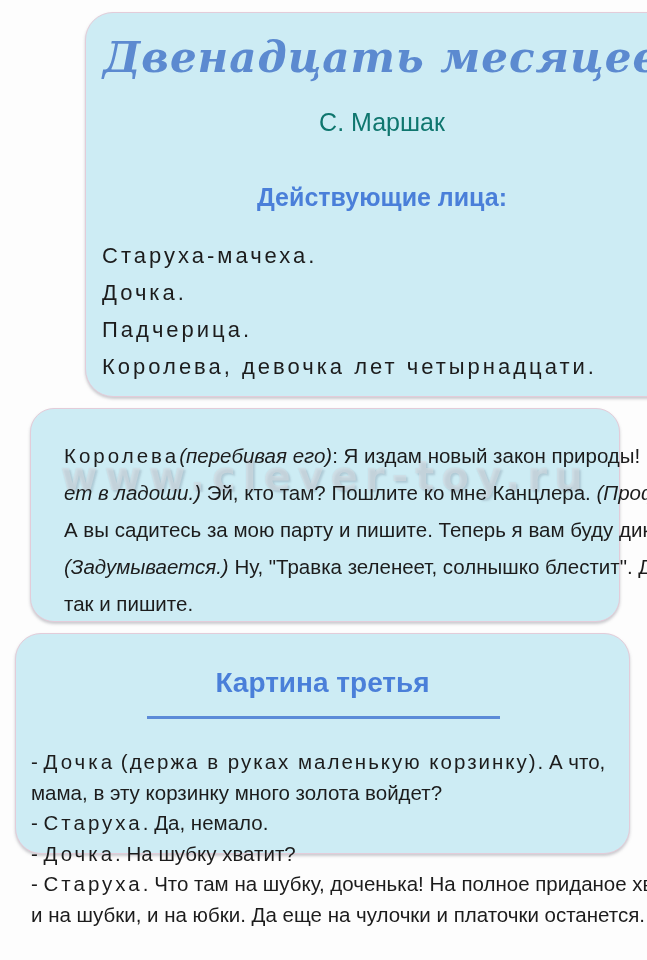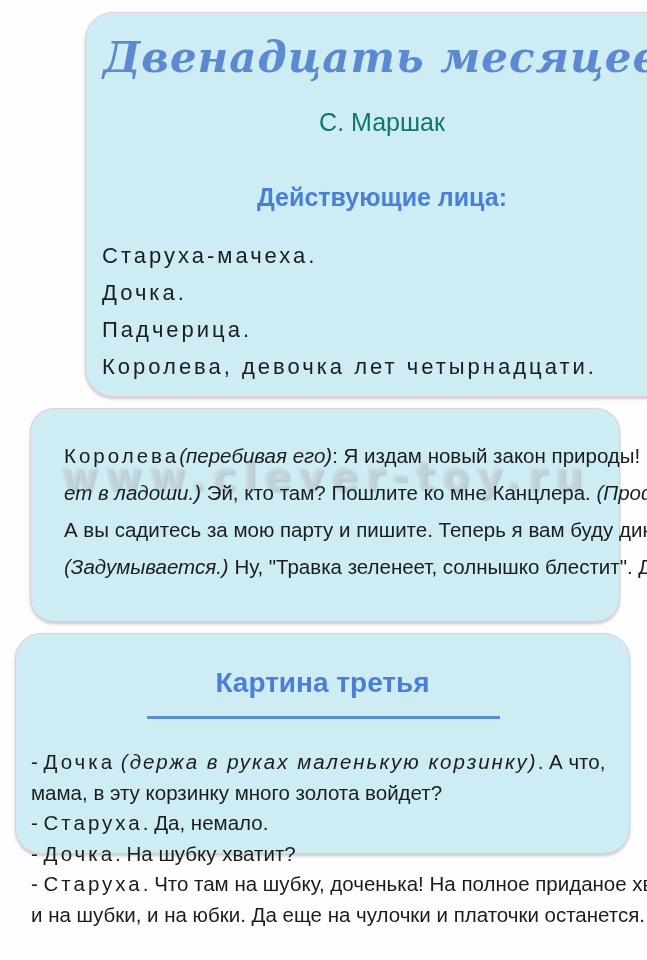--- a/index.html
+++ b/index.html
@@ -74,21 +74,21 @@
     width:353px;height:3px;
     background:#5c8bd8;
   }
   .p3{
     position:absolute;left:15px;top:113px;right:8px;
     font-size:20.5px;line-height:30.5px;
   }
   .seg-n{font-style:normal;}
   .seg-i{font-style:italic;}
   .seg-s{letter-spacing:3px;}
-  .seg-is{font-style:italic;letter-spacing:2px;}
+  .seg-is{letter-spacing:2px;}
   .line{white-space:nowrap;}
 </style>
 </head>
 <body>
 
 <div id="card1" class="card">
   <div class="script-title">Двенадцать месяцев</div>
   <div class="author">С. Маршак</div>
   <div class="cast-heading">Действующие лица:</div>
   <div class="cast-list">
@@ -99,20 +99,21 @@
   </div>
 </div>
 
 <div id="card2" class="card">
   <div class="watermark">www.clever-toy.ru</div>
   <div class="p2">
     <div class="line"><span class="seg-s">Королева</span><span class="seg-i">(перебивая его)</span><span class="seg-n">: Я издам новый закон природы! </span><span class="seg-i">(Хлопа-</span></div>
     <div class="line"><span class="seg-i">ет в ладоши.)</span><span class="seg-n"> Эй, кто там? Пошлите ко мне Канцлера. </span><span class="seg-i">(Профессору.)</span></div>
     <div class="line"><span class="seg-n">А вы садитесь за мою парту и пишите. Теперь я вам буду диктовать.</span></div>
     <div class="line"><span class="seg-i">(Задумывается.)</span><span class="seg-n"> Ну, "Травка зеленеет, солнышко блестит". Да-да,</span></div>
+    <div class="line"><span class="seg-n">так и пишите.</span></div>
   </div>
 </div>
 
 <div id="card3" class="card">
   <div class="scene-heading">Картина третья</div>
   <div class="scene-underline"></div>
   <div class="p3">
     <div class="line"><span class="seg-n">- </span><span class="seg-s">Дочка</span><span class="seg-n"> </span><span class="seg-is">(держа в руках маленькую корзинку)</span><span class="seg-n">. А что,</span></div>
     <div class="line"><span class="seg-n">мама, в эту корзинку много золота войдет?</span></div>
     <div class="line"><span class="seg-n">-  </span><span class="seg-s">Старуха</span><span class="seg-n">.  Да, немало.</span></div>

